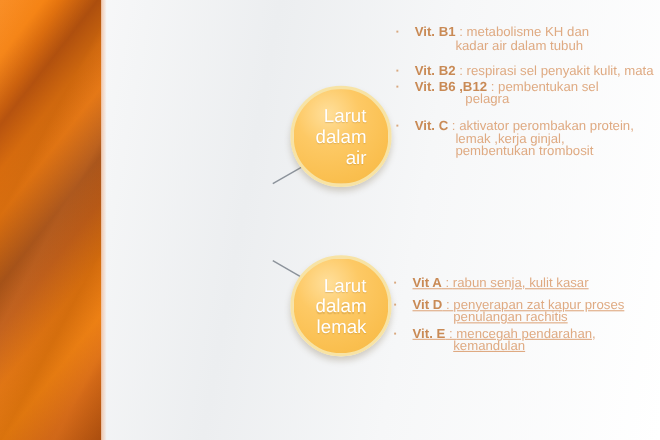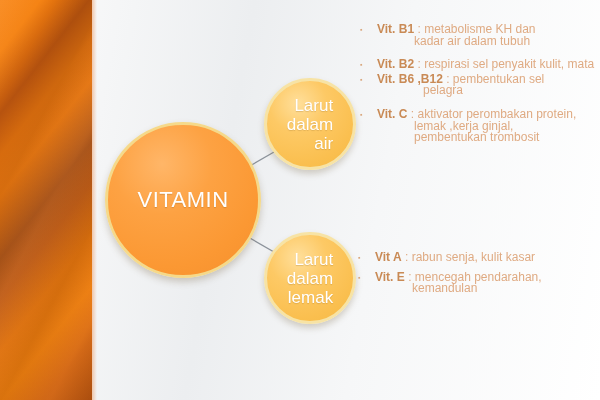--- a/index.html
+++ b/index.html
@@ -114,21 +114,21 @@
   .node-lemak { left: 264px; top: 232px; }
 
   
   .bullets {
     position: absolute;
     color: #dfaa82;
     font-size: 12px;
     line-height: 11.6px;
   }
   .bullets-top    { left: 358px; top: 24px;  width: 242px; }
-  .bullets-bottom { left: 356px; top: 252px; width: 244px; }
+  .bullets-bottom { left: 356px; top: 252px; width: 244px; text-decoration: underline; }
 
   .bullet {
     position: relative;
     padding-left: 19px;
     margin-bottom: 1px;
   }
   .bullet::before {
     content: "\25AA";
     position: absolute;
     left: 2px;
@@ -160,23 +160,20 @@
 
   <div class="band"></div>
   <div class="band-sheen"></div>
   <div class="band-edge"></div>
 
   <svg class="connectors" viewBox="0 0 600 400" xmlns="http://www.w3.org/2000/svg">
     <line x1="248" y1="167" x2="281" y2="148" stroke="#8c939b" stroke-width="1.3"></line>
     <line x1="248" y1="237" x2="281" y2="256" stroke="#8c939b" stroke-width="1.3"></line>
   </svg>
 
-  <div class="node node-main">
-    <span>VITAMIN</span>
-  </div>
 
   <div class="node node-sub node-air">
     <span style="white-space:pre-line">Larut
 dalam
 air</span>
   </div>
   <div class="node node-sub node-lemak">
     <span style="white-space:pre-line">Larut
 dalam
 lemak</span>
@@ -205,20 +202,24 @@
     </div>
 
   </div>
 
   <div class="bullets bullets-bottom">
 
     <div class="bullet gap-md">
       <span class="lbl">Vit A</span><span> : </span><span>rabun senja, kulit kasar</span>
     </div>
 
+    <div class="bullet gap-sm">
+      <span class="lbl">Vit D</span><span> : </span><span>penyerapan zat kapur proses</span>
+      <span class="cont">penulangan rachitis</span>
+    </div>
 
     <div class="bullet gap-sm">
       <span class="lbl">Vit. E</span><span> : </span><span>mencegah pendarahan,</span>
       <span class="cont">kemandulan</span>
     </div>
 
 
   </div>
 
 </div>

